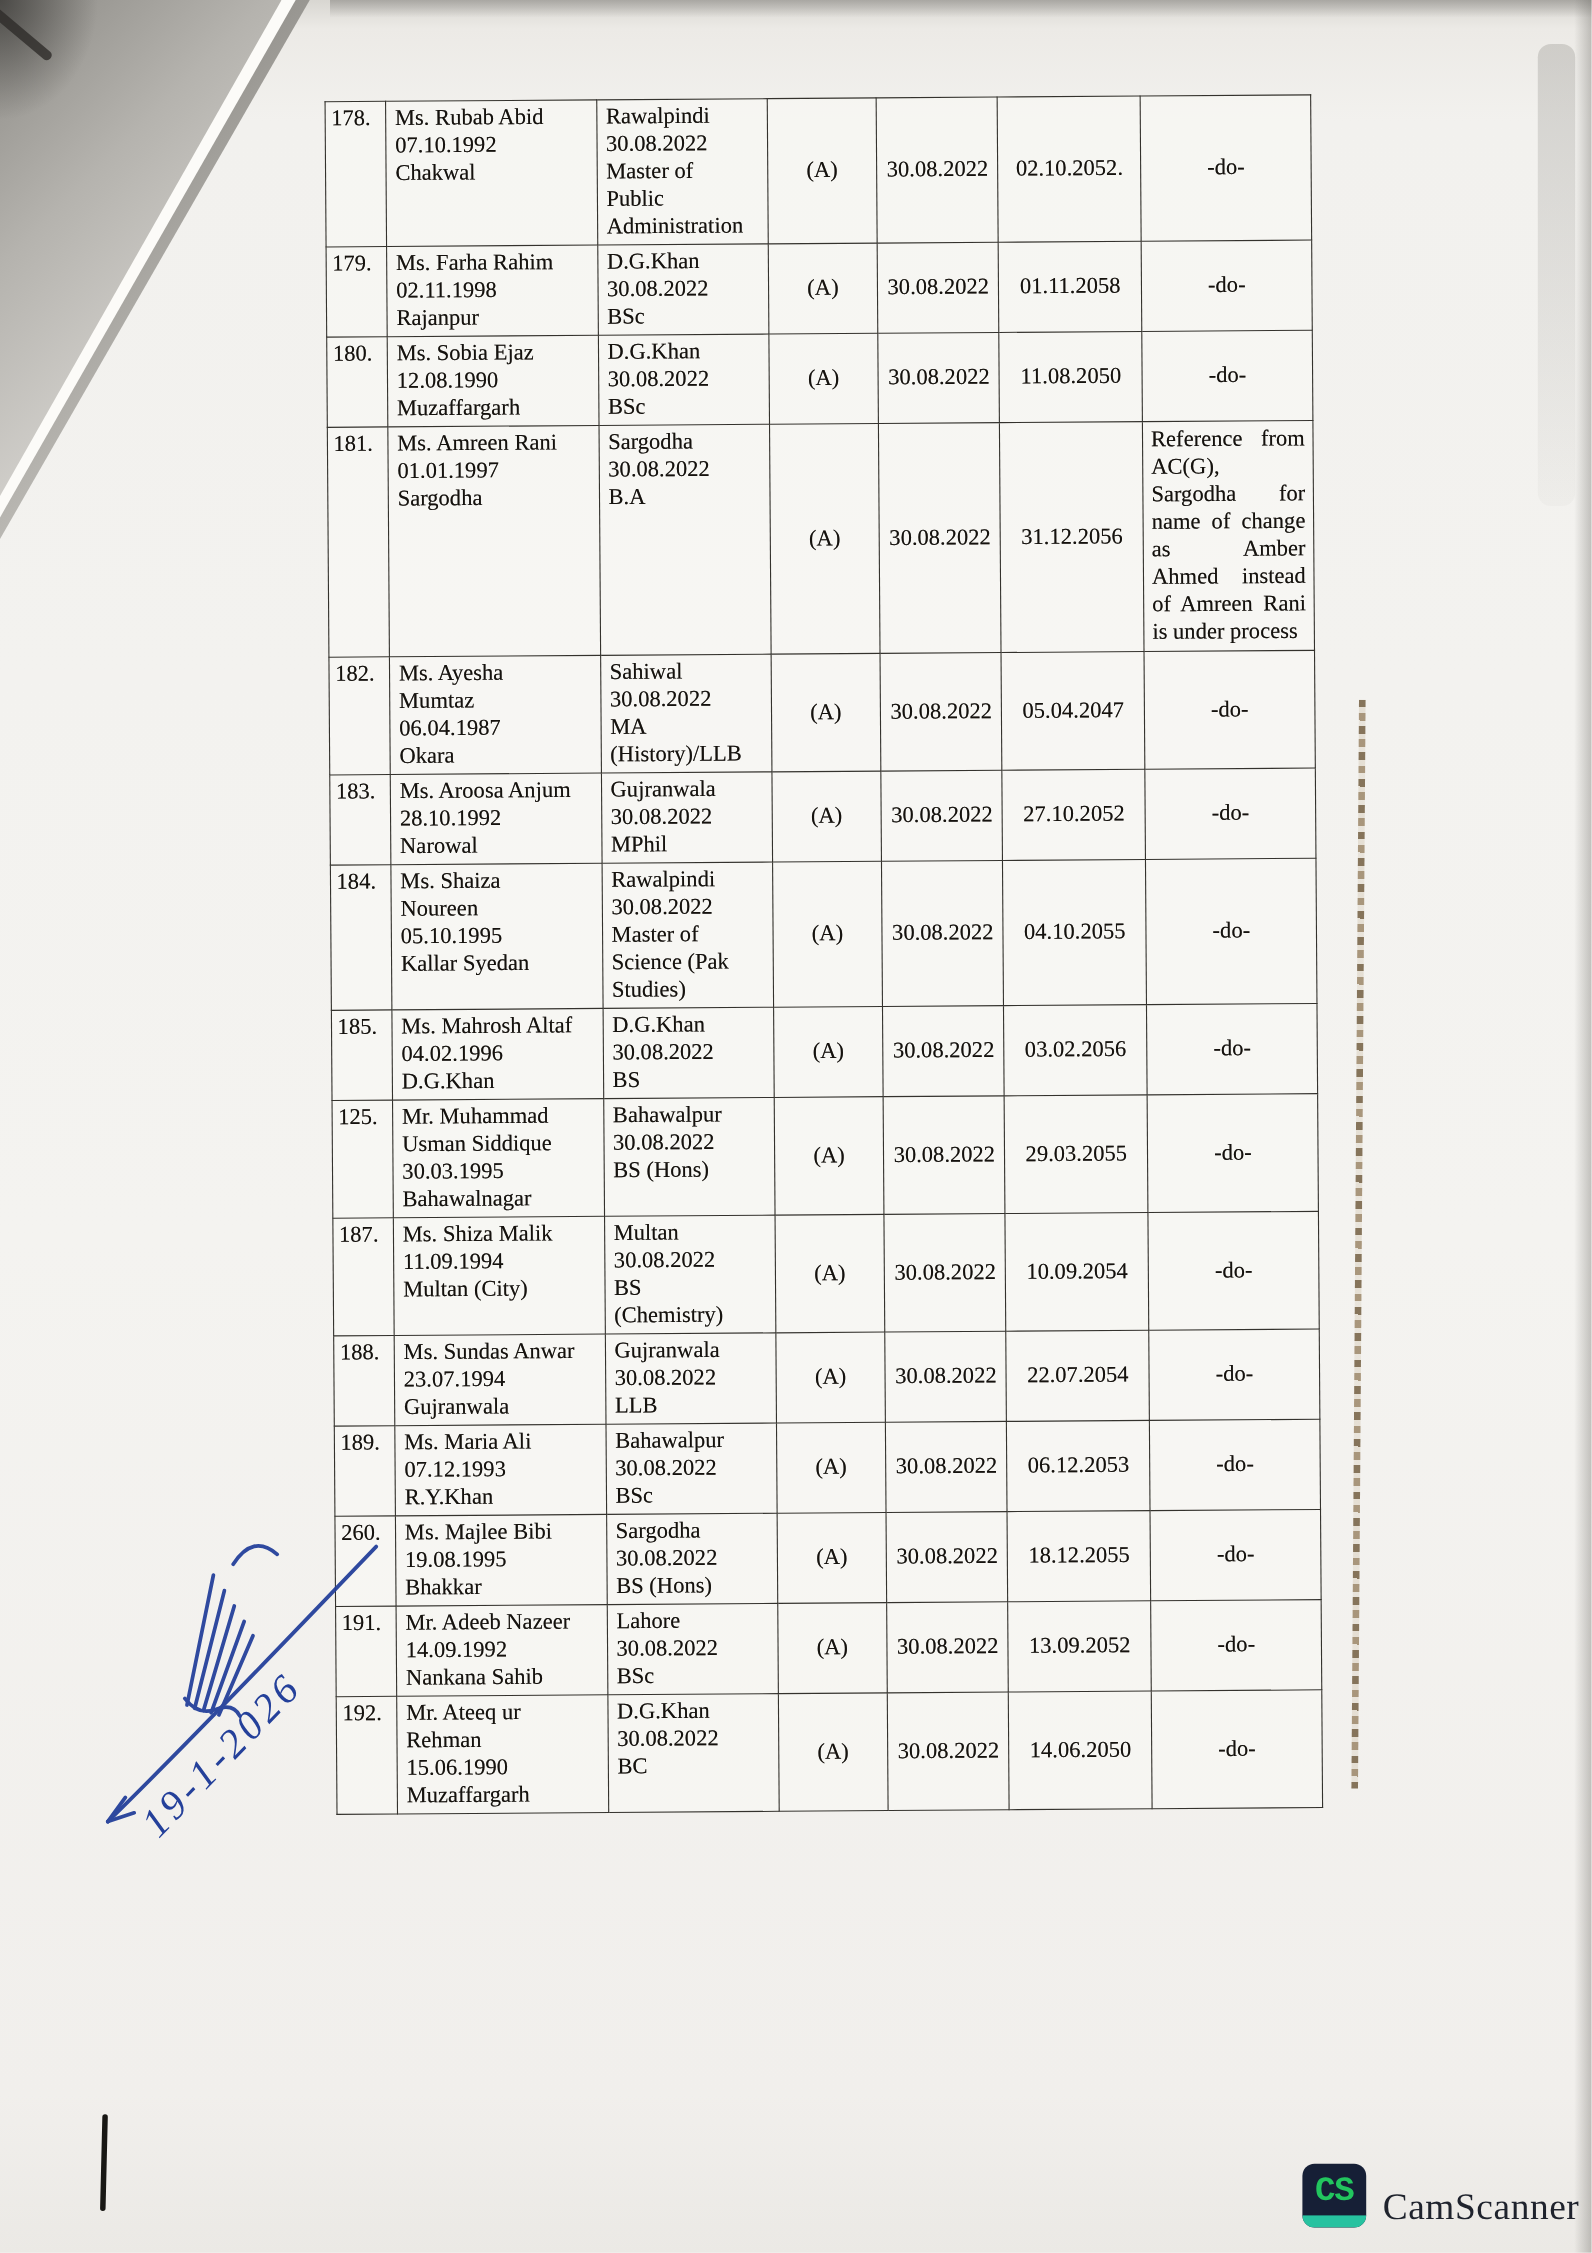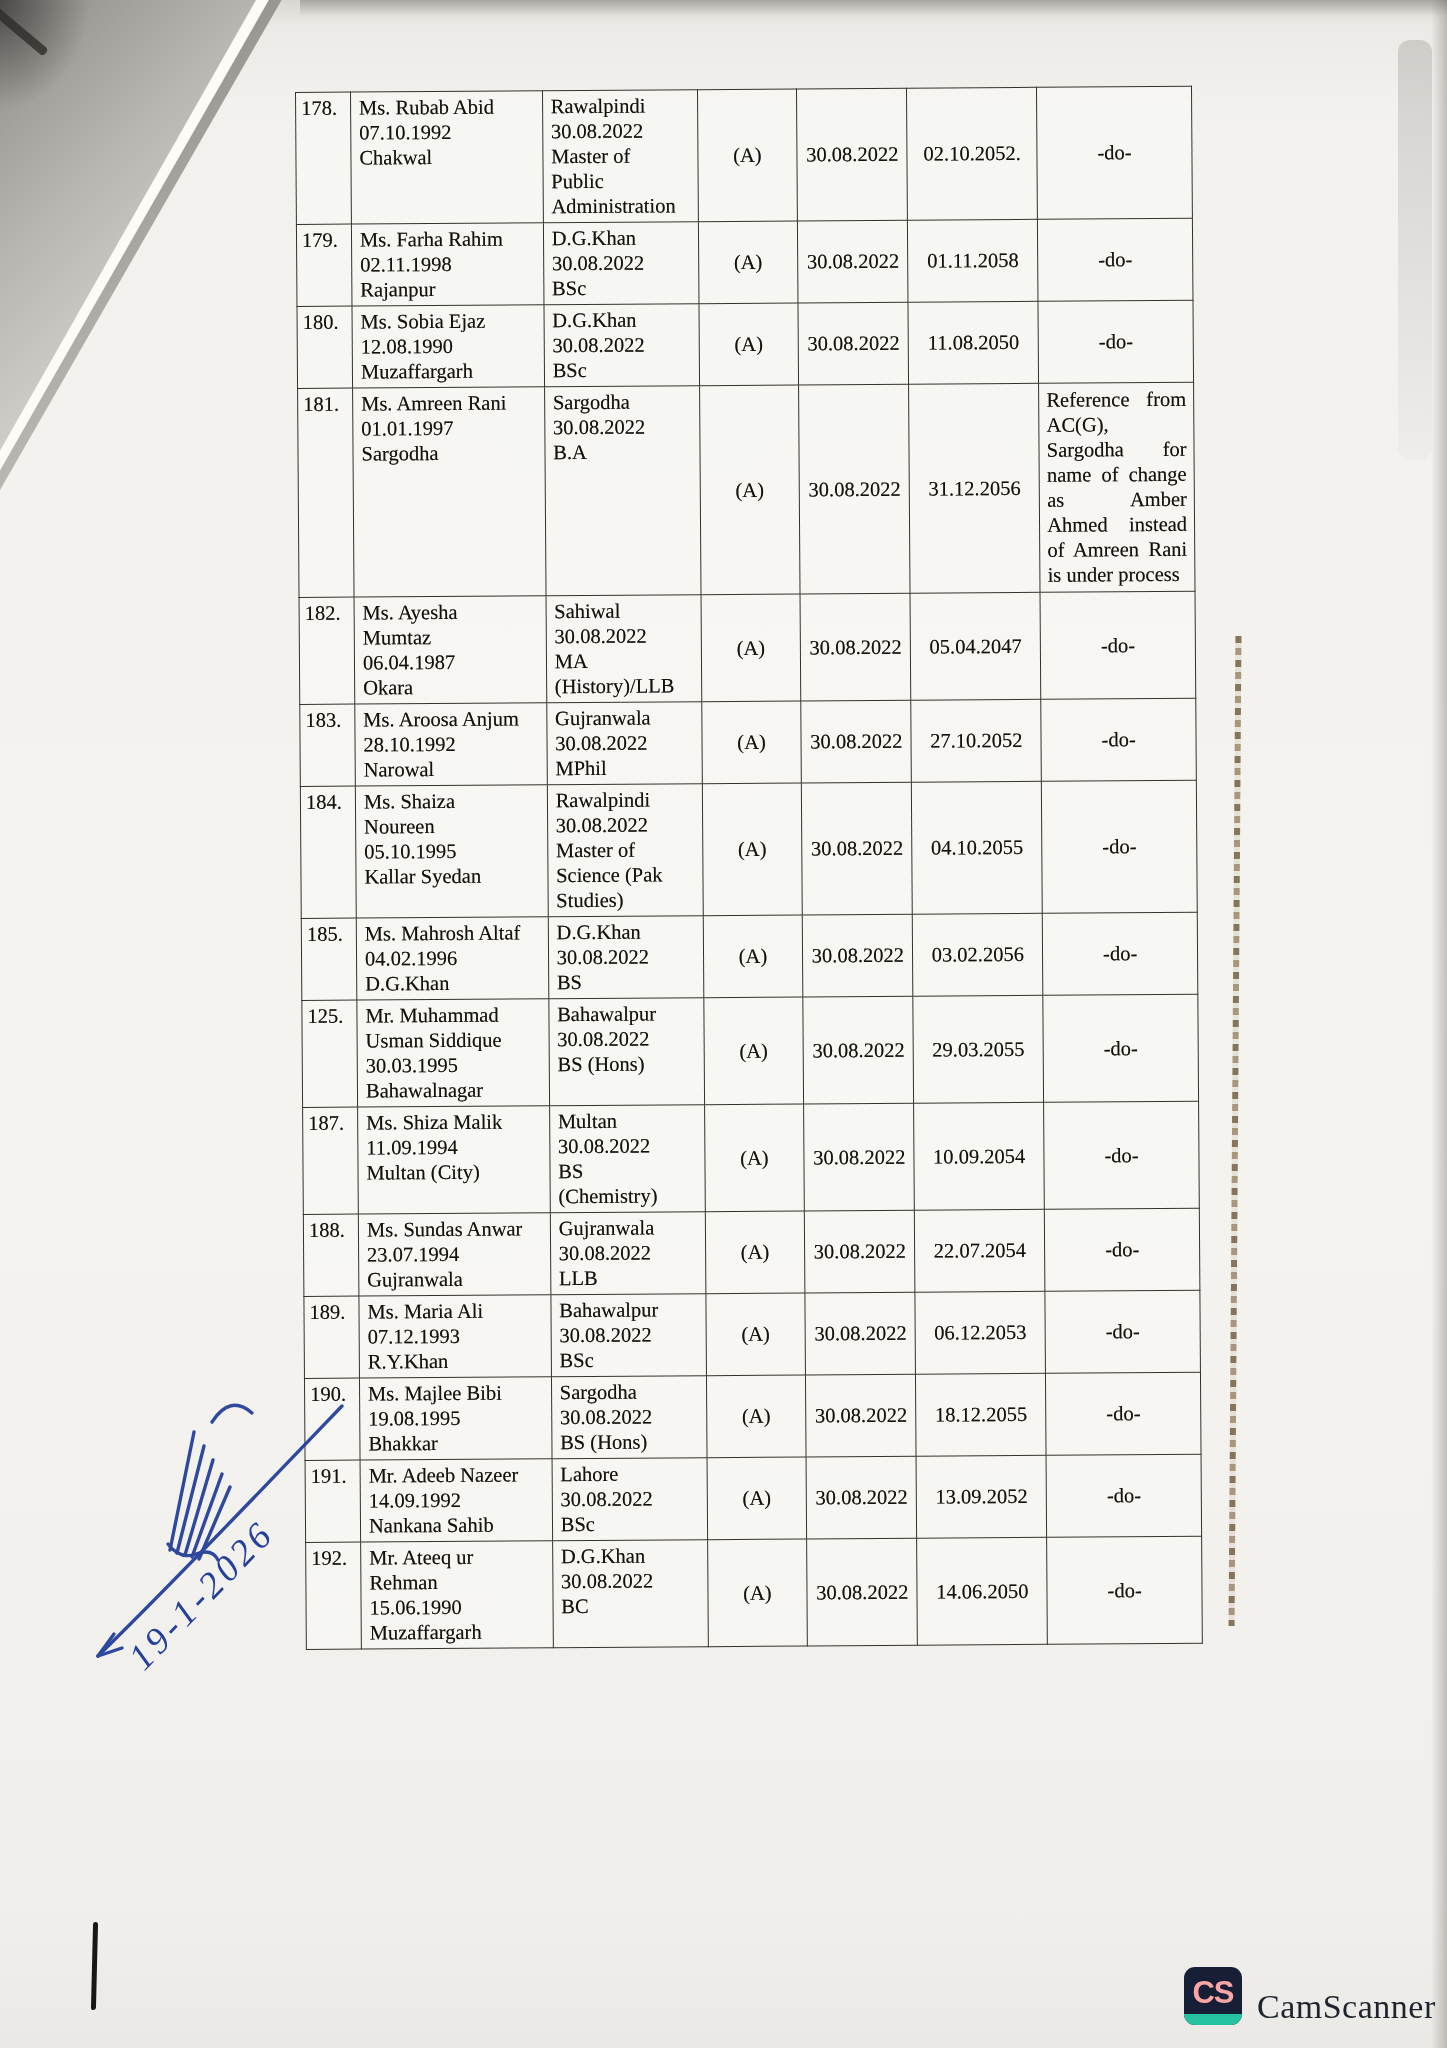--- a/index.html
+++ b/index.html
@@ -37,21 +37,21 @@
   td.c-sr{vertical-align:top;text-align:left;padding-left:5px;padding-right:2px;}
   td.c-name,td.c-qual{vertical-align:top;text-align:left;}
   td.c-status,td.c-appt,td.c-ret,td.c-rem{vertical-align:middle;text-align:center;}
   td.c-rem.long{vertical-align:top;text-align:justify;white-space:normal;padding:4px 7px;}
   
   .signature{position:absolute;left:78px;top:1382px;width:290px;height:330px;z-index:5;pointer-events:none;}
   
   .footer{position:absolute;left:1184px;top:1966px;display:flex;align-items:center;gap:15px;}
   .cs-icon{width:58px;height:58px;border-radius:11px;background:#161f36;position:relative;overflow:hidden;flex:0 0 auto;}
   .cs-icon .cs-label{position:absolute;left:0;right:0;top:4px;bottom:11px;display:flex;align-items:center;justify-content:center;
-    color:#fca5a5;font-family:Liberation Sans, sans-serif;font-weight:bold;font-size:31px;letter-spacing:-1px;}
+    color:#22c55e;font-family:Liberation Mono, monospace;font-weight:bold;font-size:31px;letter-spacing:-1px;}
   .cs-icon .cs-strip{position:absolute;left:0;right:0;bottom:0;height:11px;background:#27c2a0;}
   .cs-brand{font-family:"Liberation Serif",serif;font-size:34px;color:#1f232d;letter-spacing:.5px;margin-top:22px;}
 </style>
 </head>
 <body>
 
 <div class="top-smudge"></div>
 <div class="corner-wrap">
   <div class="c1"></div>
     <div class="c2"></div>
@@ -234,21 +234,21 @@
 R.Y.Khan</td>
         <td class="c-qual">Bahawalpur
 30.08.2022
 BSc</td>
         <td class="c-status">(A)</td>
         <td class="c-appt">30.08.2022</td>
         <td class="c-ret">06.12.2053</td>
         <td class="c-rem">-do-</td>
       </tr>
       <tr>
-        <td class="c-sr">190.</td>
+        <td class="c-sr">260.</td>
         <td class="c-name">Ms. Majlee Bibi
 19.08.1995
 Bhakkar</td>
         <td class="c-qual">Sargodha
 30.08.2022
 BS (Hons)</td>
         <td class="c-status">(A)</td>
         <td class="c-appt">30.08.2022</td>
         <td class="c-ret">18.12.2055</td>
         <td class="c-rem">-do-</td>

